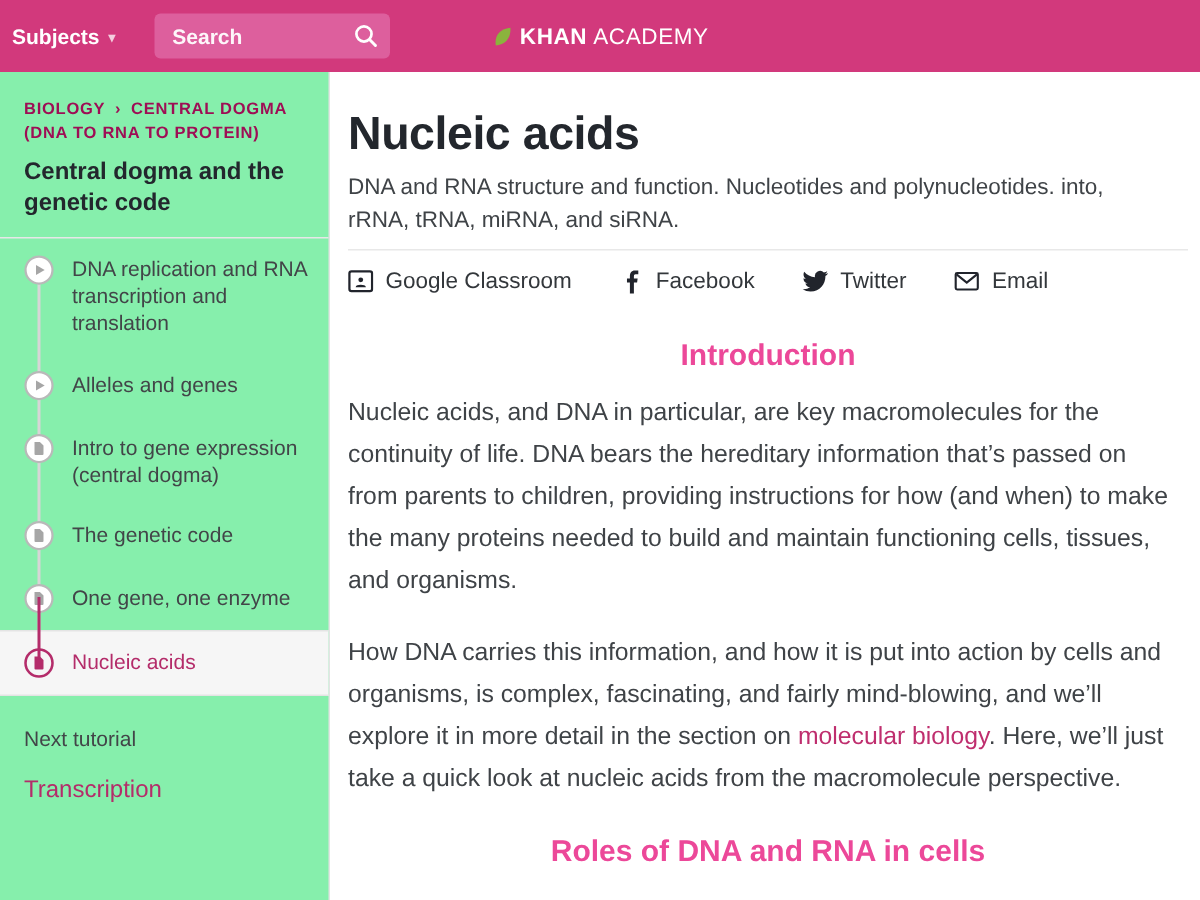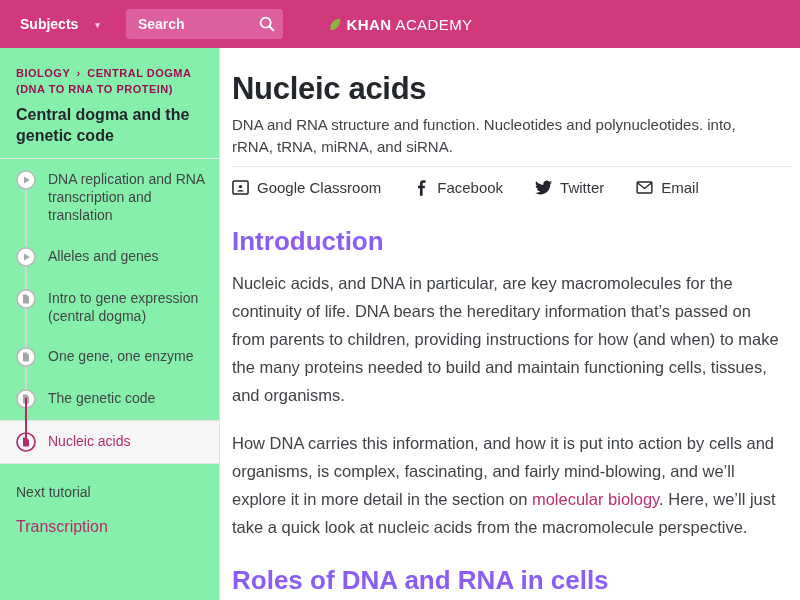--- a/index.html
+++ b/index.html
@@ -9,22 +9,22 @@
     background: #fff;
     color: #3f4347;
   }
 
   
   .topbar {
     height: 48px; background: #d2397c;
     display: flex; align-items: center; position: relative;
   }
   .subjects {
-    margin-left: 20px; color: #fff; font-size: 14px; font-weight: 700;
-    display: flex; align-items: center; gap: 17px; cursor: pointer;
+    margin-left: 8px; color: #fff; font-size: 14px; font-weight: 700;
+    display: flex; align-items: center; gap: 6px; cursor: pointer;
   }
   .subjects .caret { font-size: 9px; color: rgba(255,255,255,.75); padding-top: 2px; }
   .searchbox {
     position: relative; margin-left: 26px; width: 157px; height: 30px;
     background: #dd5f9d; border-radius: 4px; display: flex; align-items: center;
   }
   .searchbox input {
     width: 100%; height: 100%; background: transparent; border: 0; outline: 0;
     color: #fff; font: 700 14px "Liberation Sans", sans-serif; padding: 0 32px 0 12px;
   }
@@ -87,21 +87,21 @@
     max-width: 548px;
   }
   .divider { height: 1px; background: #e8e8e8; margin-top: 8px; }
   .share-row { display: flex; align-items: flex-end; gap: 32px; margin-top: 12px; }
   .share-btn {
     display: flex; align-items: center; gap: 8px; font-size: 15px;
     color: #33373b; cursor: pointer;
   }
   .share-btn svg { flex: none; }
   h2.section-heading {
-    font-size: 26px; font-weight: 700; color: #8b5cf6; margin-top: 30px;
+    font-size: 20px; font-weight: 700; color: #ec4899; margin-top: 30px; text-align: center;
   }
   h2.section-heading.roles { margin-top: 24px; }
   .para {
     font-size: 16.5px; line-height: 28px; color: #3f4347; max-width: 548px;
   }
   .para.p1 { margin-top: 12px; }
   .para.p2 { margin-top: 20px; }
   .inline-link { color: #bf2e6e; cursor: pointer; }
 </style>
 </head>
@@ -158,28 +158,28 @@
           <circle cx="10" cy="10" r="9" fill="#ffffff" stroke="#b9b9b9" stroke-width="1.5"></circle>
           <path d="M7 5.6 h3.6 l2.4 2.4 v5.7 a.7.7 0 0 1 -.7.7 h-4.6 a.7.7 0 0 1 -.7-.7 Z" fill="#a6a6a6"></path>
         </svg>
         <span>Intro to gene expression (central dogma)</span>
       </li>
       <li class="lesson">
         <svg class="licon" viewBox="0 0 20 20">
           <circle cx="10" cy="10" r="9" fill="#ffffff" stroke="#b9b9b9" stroke-width="1.5"></circle>
           <path d="M7 5.6 h3.6 l2.4 2.4 v5.7 a.7.7 0 0 1 -.7.7 h-4.6 a.7.7 0 0 1 -.7-.7 Z" fill="#a6a6a6"></path>
         </svg>
+        <span>The genetic code</span>
+      </li>
+      <li class="lesson">
+        <svg class="licon" viewBox="0 0 20 20">
+          <circle cx="10" cy="10" r="9" fill="#ffffff" stroke="#b9b9b9" stroke-width="1.5"></circle>
+          <path d="M7 5.6 h3.6 l2.4 2.4 v5.7 a.7.7 0 0 1 -.7.7 h-4.6 a.7.7 0 0 1 -.7-.7 Z" fill="#a6a6a6"></path>
+        </svg>
         <span>One gene, one enzyme</span>
-      </li>
-      <li class="lesson">
-        <svg class="licon" viewBox="0 0 20 20">
-          <circle cx="10" cy="10" r="9" fill="#ffffff" stroke="#b9b9b9" stroke-width="1.5"></circle>
-          <path d="M7 5.6 h3.6 l2.4 2.4 v5.7 a.7.7 0 0 1 -.7.7 h-4.6 a.7.7 0 0 1 -.7-.7 Z" fill="#a6a6a6"></path>
-        </svg>
-        <span>The genetic code</span>
       </li>
       <li class="lesson active">
         <svg class="licon" viewBox="0 0 20 20">
           <circle cx="10" cy="10" r="9" fill="#f6f6f6" stroke="#b42c6a" stroke-width="1.7"></circle>
           <path d="M7 5.6 h3.6 l2.4 2.4 v5.7 a.7.7 0 0 1 -.7.7 h-4.6 a.7.7 0 0 1 -.7-.7 Z" fill="#b42c6a"></path>
         </svg>
         <span>Nucleic acids</span>
       </li>
     </ul>
 

